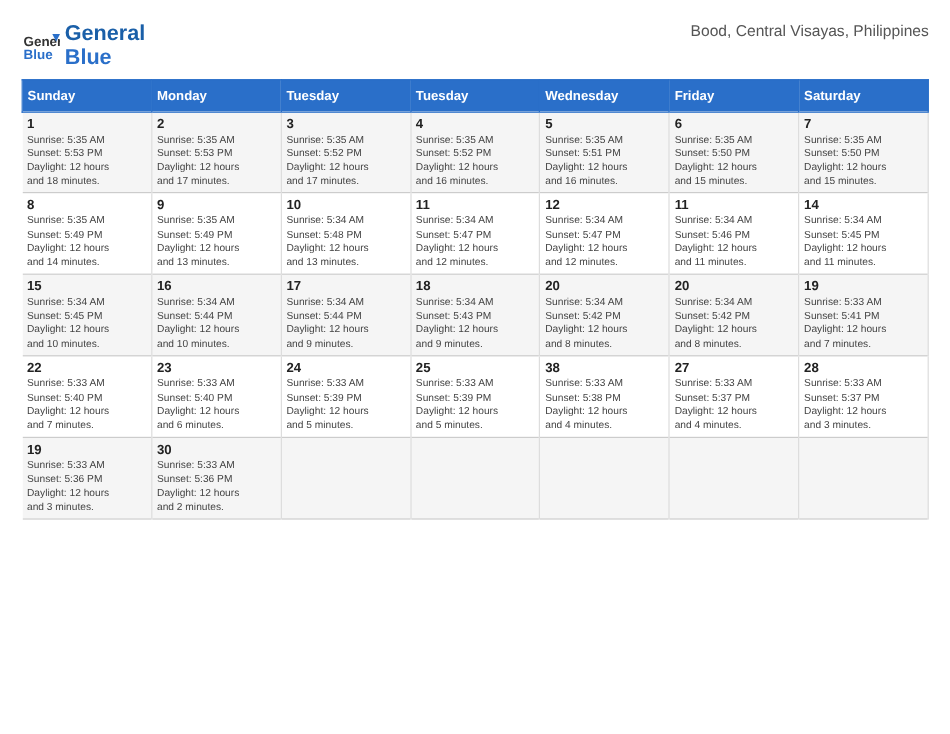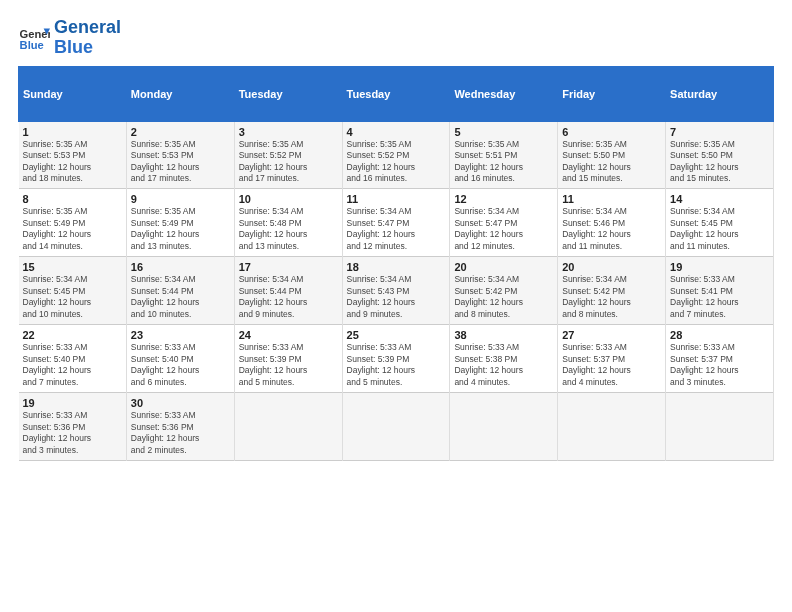--- a/index.html
+++ b/index.html
@@ -52,21 +52,21 @@
       color: #555;
     }
     table {
       width: 100%;
       border-collapse: collapse;
       font-size: 9.5px;
     }
     thead tr th {
       background-color: #2a6fc9;
       color: #fff;
-      padding: 21px 4px;
+      padding: 7px 4px;
       text-align: left;
       font-size: 11px;
       font-weight: bold;
       border: 1px solid #2a6fc9;
     }
     tbody tr {
       border-bottom: 1px solid #ccc;
     }
     tbody tr:nth-child(odd) {
       background-color: #f5f5f5;
@@ -108,20 +108,21 @@
         <text x="2" y="34" font-size="14" font-weight="bold" fill="#2a6fc9">Blue</text>
         <polygon points="32,8 40,8 36,16" fill="#2a6fc9"></polygon>
       </svg>
       <div>
         <div class="logo-text">
           <span>General</span><br><span style="color:#2a6fc9">Blue</span>
         </div>
       </div>
     </div>
     <div class="title-section">
+      <div class="subtitle">Bood, Central Visayas, Philippines</div>
     </div>
   </div>
 
   <table>
     <thead>
       <tr>
         <th>Sunday</th>
         <th>Monday</th>
         <th>Tuesday</th>
         <th>Tuesday</th>

